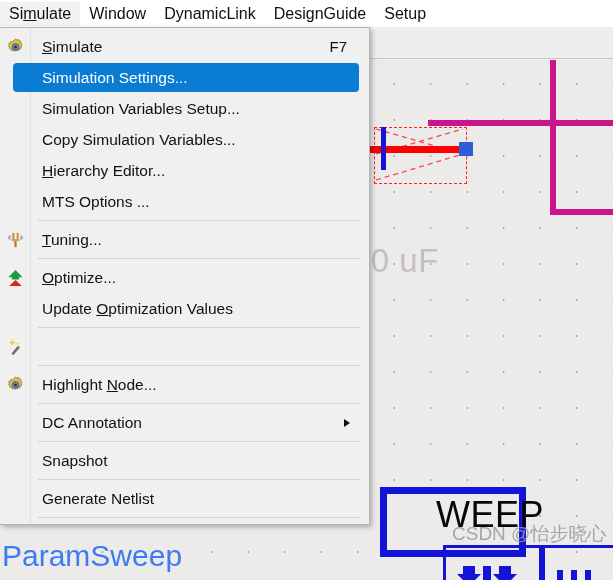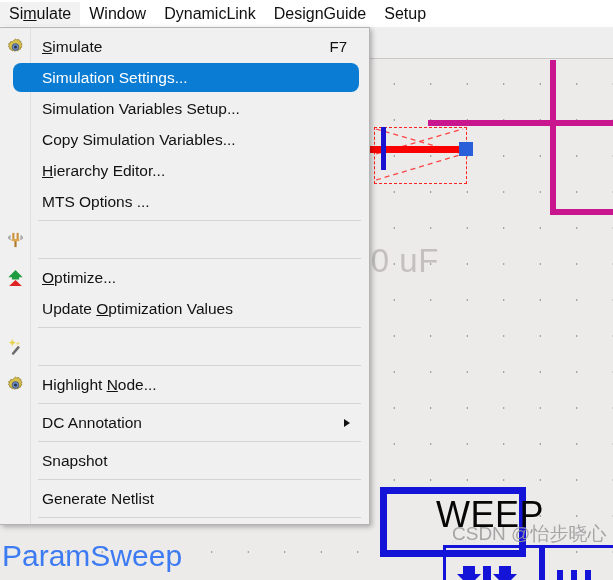--- a/index.html
+++ b/index.html
@@ -176,21 +176,20 @@
   .mi-inner {
     position: absolute;
     left: 13px; right: 10px;
     top: 1px; bottom: 1px;
     border-radius: 4px;
     display: flex;
     align-items: center;
   }
   .mi.sel .mi-inner {
     background: #0a7cd4;
-    border-radius: 8px;
   }
   .mi-icon {
     position: absolute;
     left: 6px;
     top: 50%;
     transform: translateY(-50%);
     width: 19px; height: 19px;
   }
   .mi-label {
     position: absolute;
@@ -376,20 +375,23 @@
         <div class="sep"></div>
         <div class="mi">
           <span class="mi-icon"><svg width="19" height="19" viewBox="0 0 24 24">
               <rect x="8" y="3" width="2.6" height="10" fill="#c98f3a"></rect>
               <rect x="13.4" y="3" width="2.6" height="10" fill="#c98f3a"></rect>
               <rect x="10.6" y="11" width="2.8" height="10" fill="#b07c2c"></rect>
               <rect x="7" y="11" width="10" height="2.4" fill="#e0a84e"></rect>
               <path d="M5 6 l0 6 M3.5 7.5 l0 3" stroke="#888" stroke-width="1.2"></path>
               <path d="M19 6 l0 6 M20.5 7.5 l0 3" stroke="#888" stroke-width="1.2"></path>
             </svg></span>
+          <div class="mi-inner">
+            <span class="mi-label"><span class="ul">T</span>uning...</span>
+          </div>
         </div>
         <div class="sep"></div>
         <div class="mi">
           <span class="mi-icon"><svg width="19" height="19" viewBox="0 0 24 24">
               <path d="M12 2 L21 11 L16.5 11 L16.5 14 L7.5 14 L7.5 11 L3 11 Z" fill="#1f9c3f"></path>
               <path d="M4 22 L12 14.5 L20 22 Z" fill="#e02222"></path>
             </svg></span>
           <div class="mi-inner">
             <span class="mi-label"><span class="ul">O</span>ptimize...</span>
           </div>

